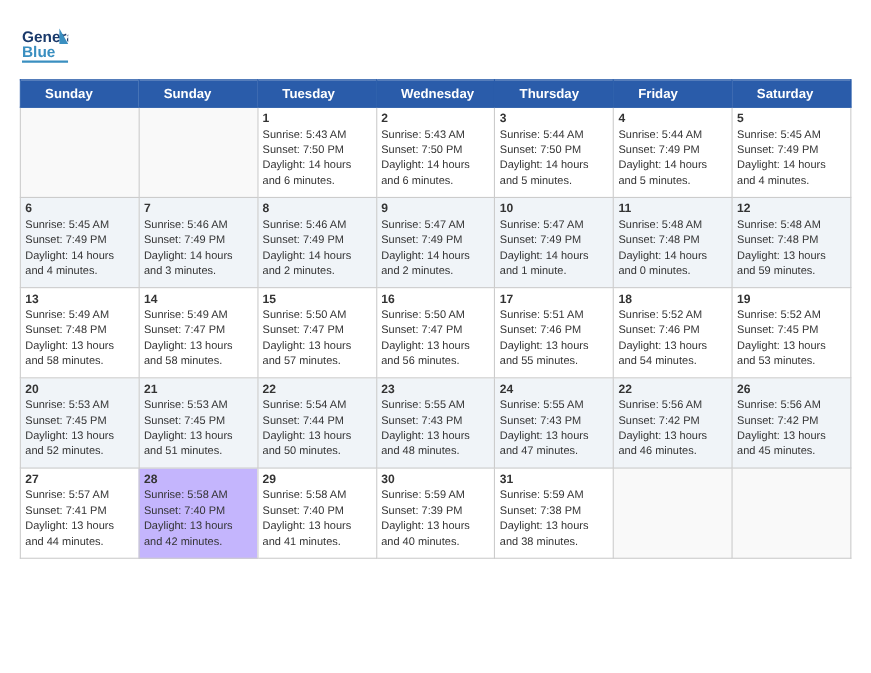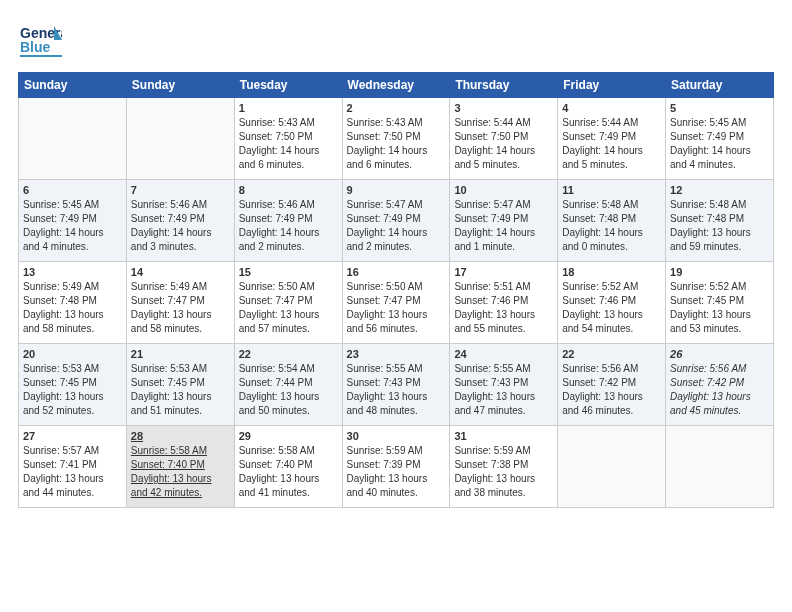--- a/index.html
+++ b/index.html
@@ -43,21 +43,21 @@
     .calendar {
       width: 100%;
       border-collapse: collapse;
       table-layout: fixed;
     }
     .calendar th {
       background: #2a5caa;
       color: #fff;
       font-size: 12px;
       font-weight: bold;
-      padding: 5px 5px;
+      padding: 5px 22px;
       text-align: left;
       border: 1px solid #2a5caa;
     }
     .calendar td {
       vertical-align: top;
       border: 1px solid #ccc;
       padding: 4px 4px 4px 4px;
       font-size: 9.5px;
       color: #333;
       height: 82px;
@@ -295,37 +295,37 @@
 Daylight: 13 hours
 and 47 minutes.</div>
           </td>
           <td style="background: rgb(240, 244, 248);">
             <span class="day-number">22</span>
             <div class="day-info" style="white-space: pre-line;">Sunrise: 5:56 AM
 Sunset: 7:42 PM
 Daylight: 13 hours
 and 46 minutes.</div>
           </td>
-          <td style="background: rgb(240, 244, 248); font-style: italic;">
+          <td style="background: rgb(240, 244, 248);">
             <span class="day-number">26</span>
             <div class="day-info" style="white-space: pre-line;">Sunrise: 5:56 AM
 Sunset: 7:42 PM
 Daylight: 13 hours
 and 45 minutes.</div>
           </td>
         </tr>
         <tr>
           <td style="background: rgb(255, 255, 255);">
             <span class="day-number">27</span>
             <div class="day-info" style="white-space: pre-line;">Sunrise: 5:57 AM
 Sunset: 7:41 PM
 Daylight: 13 hours
 and 44 minutes.</div>
           </td>
-          <td style="background: #e5e5e5; text-decoration: underline;">
+          <td style="background: #c4b5fd;">
             <span class="day-number">28</span>
             <div class="day-info" style="white-space: pre-line;">Sunrise: 5:58 AM
 Sunset: 7:40 PM
 Daylight: 13 hours
 and 42 minutes.</div>
           </td>
           <td style="background: rgb(255, 255, 255);">
             <span class="day-number">29</span>
             <div class="day-info" style="white-space: pre-line;">Sunrise: 5:58 AM
 Sunset: 7:40 PM

